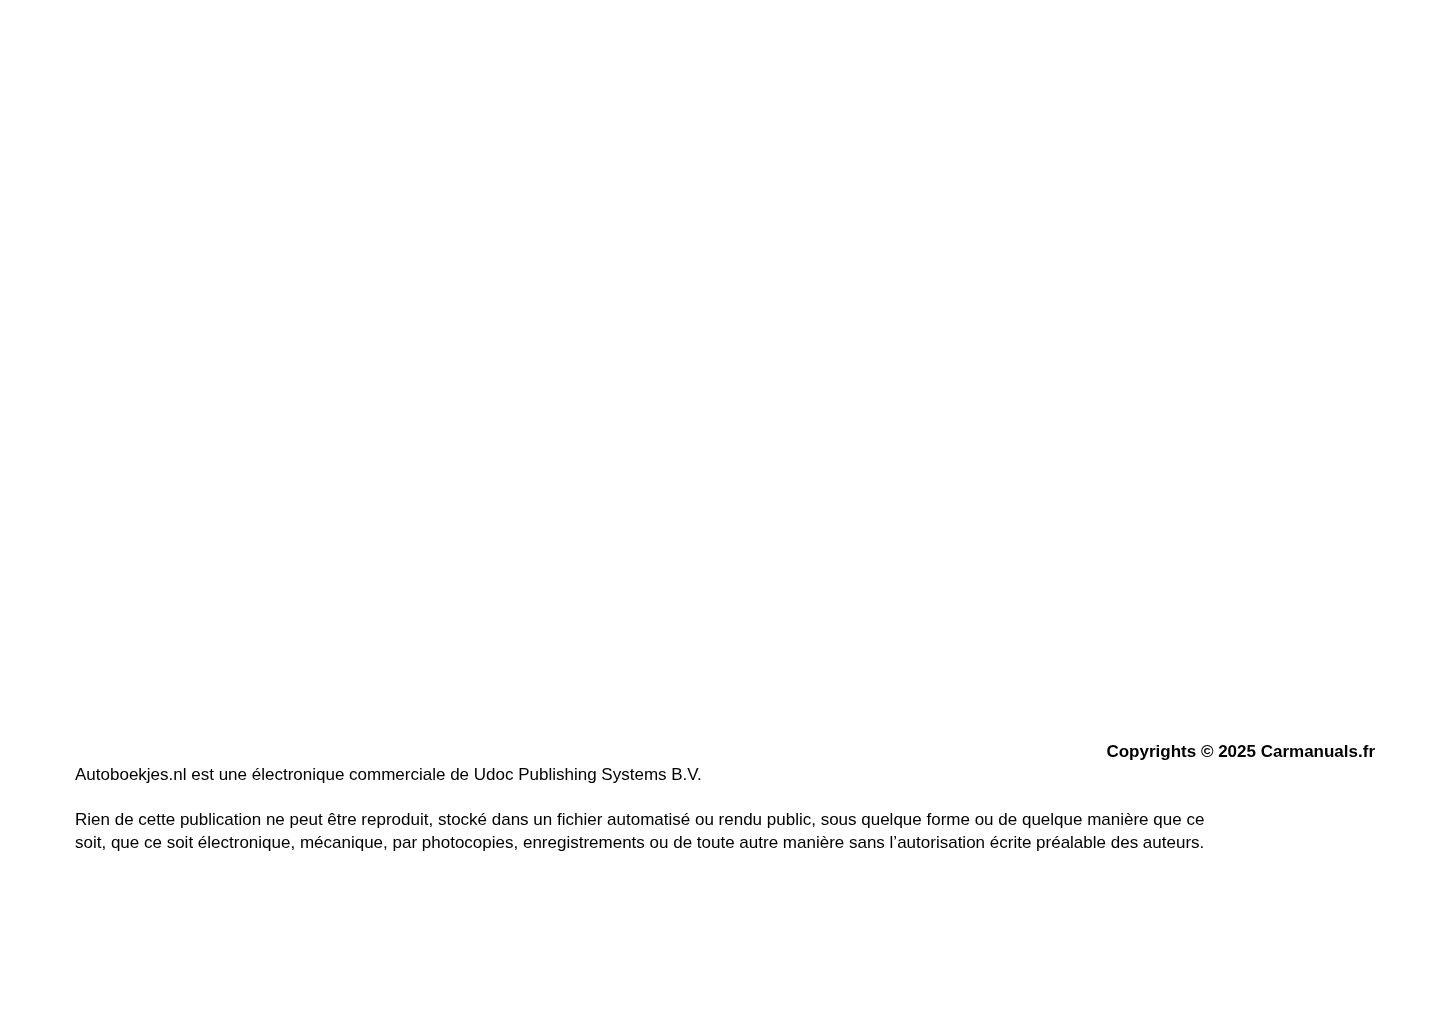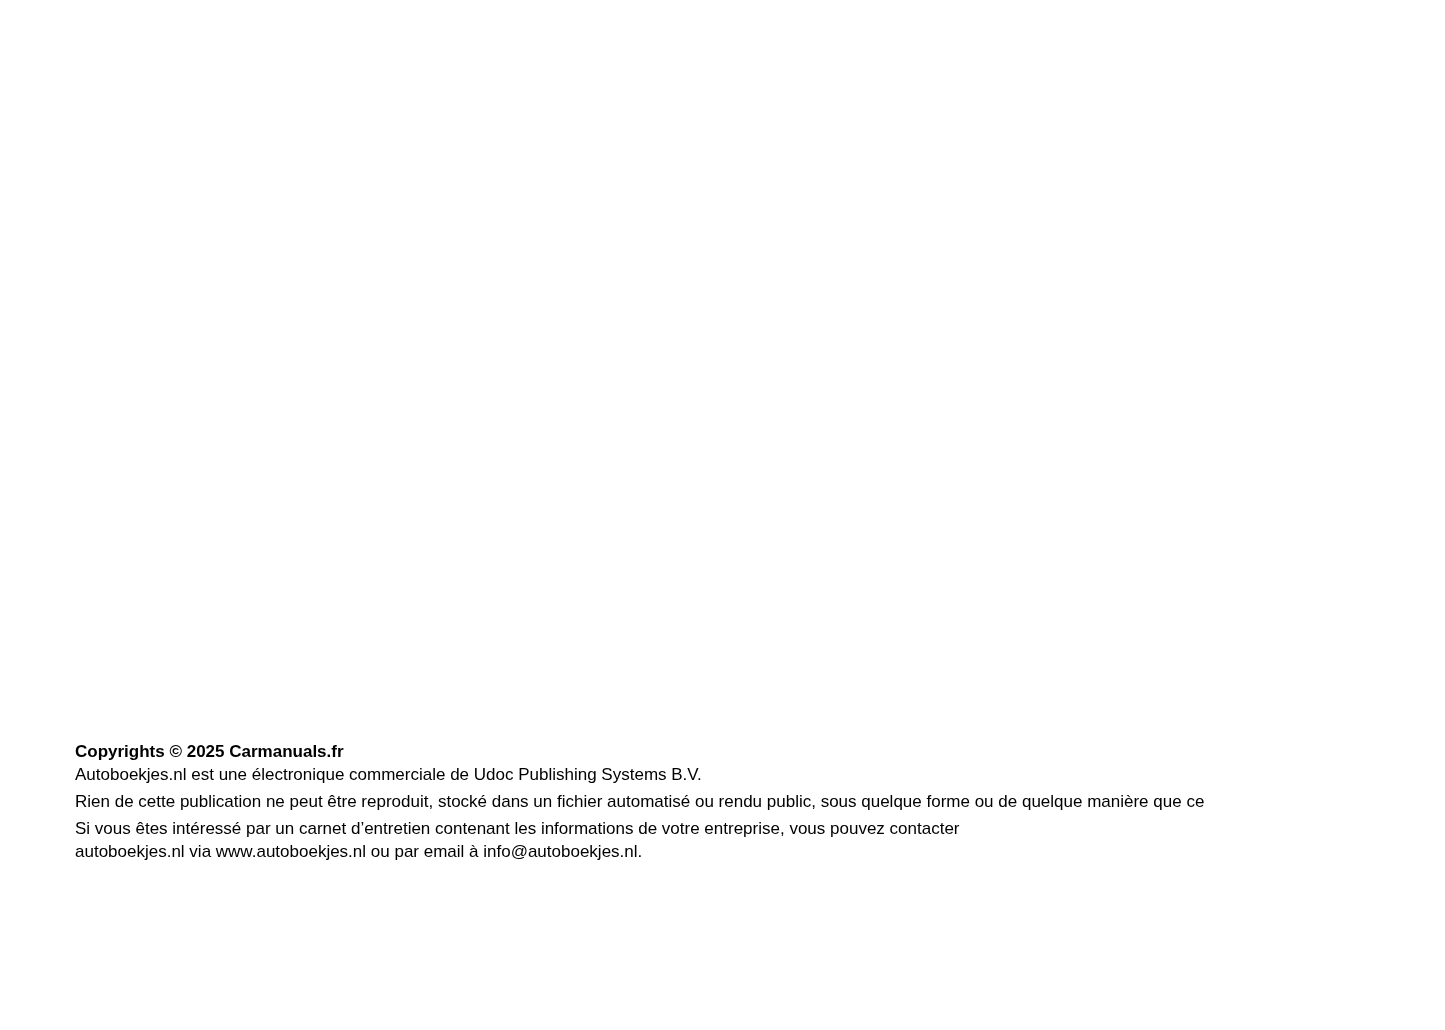--- a/index.html
+++ b/index.html
@@ -29,35 +29,33 @@
     width: 1300px;
     color: #000000;
     font-size: 17px;
     line-height: 23px;
   }
   .line {
     white-space: nowrap;
   }
   .line.bold {
     font-weight: bold;
+    text-align: right;
   }
   .para {
-    margin-top: 4px;
+    margin-top: 22px;
   }
 </style>
 </head>
 <body>
 
 <div class="doc-page">
   <div class="copyright-block">
     <div class="line bold">Copyrights © 2025 Carmanuals.fr</div>
     <div class="line">Autoboekjes.nl est une électronique commerciale de Udoc Publishing Systems B.V.</div>
 
     <div class="para">
       <div class="line">Rien de cette publication ne peut être reproduit, stocké dans un fichier automatisé ou rendu public, sous quelque forme ou de quelque manière que ce</div>
+      <div class="line">soit, que ce soit électronique, mécanique, par photocopies, enregistrements ou de toute autre manière sans l’autorisation écrite préalable des auteurs.</div>
     </div>
 
-    <div class="para">
-      <div class="line">Si vous êtes intéressé par un carnet d’entretien contenant les informations de votre entreprise, vous pouvez contacter</div>
-      <div class="line">autoboekjes.nl via www.autoboekjes.nl ou par email à info@autoboekjes.nl.</div>
-    </div>
   </div>
 </div>
 
 </body></html>

